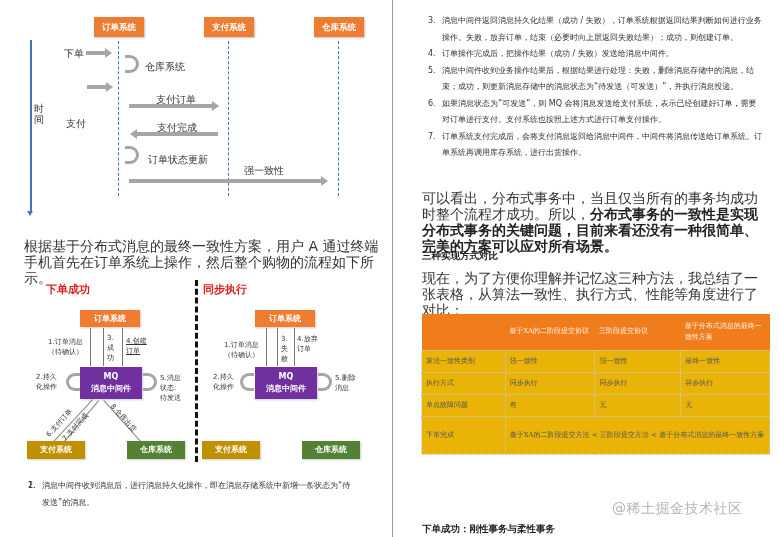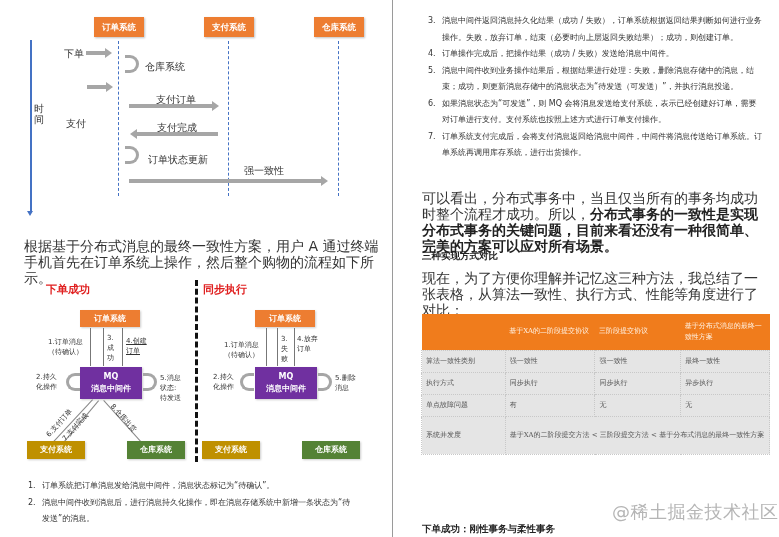--- a/index.html
+++ b/index.html
@@ -35,22 +35,22 @@
   .diag { position: absolute; height: 1px; background: #888; transform-origin: 0 0; }
   ol.steps { list-style: none; }
   ol.steps li { font-size: 8px; line-height: 16.5px; position: relative; padding-left: 14px; }
   ol.steps li .num { position: absolute; left: 0; top: 0; }
   .bold { font-weight: bold; color: #222; }
   h3.section { position: absolute; font-size: 9.5px; font-weight: bold; color: #222; }
   table.cmp { position: absolute; left: 421px; top: 314px; width: 349px; border-collapse: collapse;
               font-family: "DejaVu Serif", serif; font-size: 7px; color: #555; }
   table.cmp th { background: #f07c1c; color: #fff3e6; font-weight: normal; text-align: left; vertical-align: middle;
                  padding: 2px 4px; line-height: 11px; height: 36px; }
-  table.cmp td { background: #e5e5e5; border: 1px dotted #c8c8c8; padding: 2px 4px; line-height: 11px; vertical-align: middle; }
-  .watermark { position: absolute; left: 612px; top: 500px; font-size: 18px; color: #b5b5b5; letter-spacing: 0.5px; }
+  table.cmp td { background: #eab308; border: 1px dotted #c8c8c8; padding: 2px 4px; line-height: 11px; vertical-align: middle; }
+  .watermark { position: absolute; left: 612px; top: 500px; font-size: 14px; color: #b5b5b5; letter-spacing: 0.5px; }
 </style>
 </head>
 <body>
 
 <div>
 
   <div>
     <div class="sys-box" style="left:94px;top:17px;width:50px;">订单系统</div>
     <div class="sys-box" style="left:204px;top:17px;width:50px;">支付系统</div>
     <div class="sys-box" style="left:314px;top:17px;width:50px;">仓库系统</div>
@@ -170,21 +170,21 @@
     <div class="flow-label" style="left:335px;top:373px;">
         <div>5.删除</div>
         <div>消息</div>
       </div>
 
     <div class="flow-box pay" style="left:202px;top:441px;width:58px;height:18px;">支付系统</div>
     <div class="flow-box wh" style="left:302px;top:441px;width:58px;height:18px;">仓库系统</div>
   </div>
 
   <ol class="steps abs" style="left:28px;top:478px;width:330px;">
-    <li><span class="num">1.</span><span>订单系统把订单消息发给消息中间件，消息状态标记为“待确认”。</span></li>
+    <li><span class="num">1.</span></li>
     <li><span class="num">2.</span><span>消息中间件收到消息后，进行消息持久化操作，即在消息存储系统中新增一条状态为“待发送”的消息。</span></li>
   </ol>
 </div>
 
 <div class="page-divider"></div>
 
 <div>
   <ol class="steps abs" style="left:428px;top:13px;width:335px;">
     <li><span class="num">3.</span><span>消息中间件返回消息持久化结果（成功 / 失败），订单系统根据返回结果判断如何进行业务操作。失败，放弃订单，结束（必要时向上层返回失败结果）；成功，则创建订单。</span></li>
     <li><span class="num">4.</span><span>订单操作完成后，把操作结果（成功 / 失败）发送给消息中间件。</span></li>
@@ -229,21 +229,21 @@
         <td>同步执行</td>
         <td>异步执行</td>
       </tr>
       <tr style="height:22px">
         <td>单点故障问题</td>
         <td>有</td>
         <td>无</td>
         <td>无</td>
       </tr>
       <tr style="height:38px">
-        <td>系统并发度</td>
+        <td>下单完成</td>
         <td colspan="3">基于XA的二阶段提交方法 &lt; 三阶段提交方法 &lt; 基于分布式消息的最终一致性方案</td>
       </tr>
     </tbody>
   </table>
 
   <div class="watermark">@稀土掘金技术社区</div>
 
   <h3 class="section" style="left:422px;top:523px;">下单成功：刚性事务与柔性事务</h3>
 </div>
 

